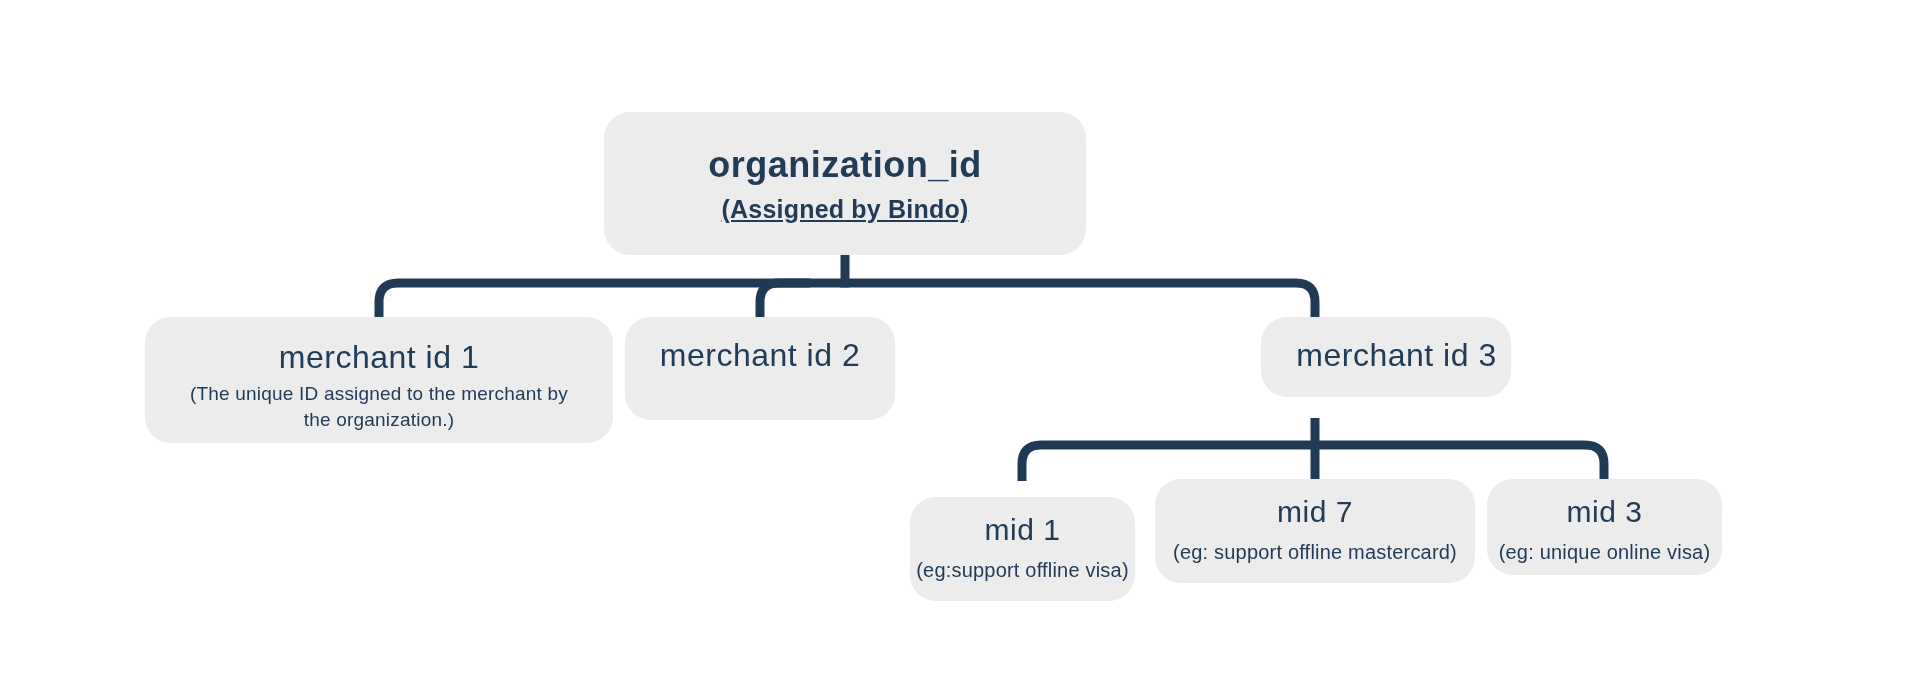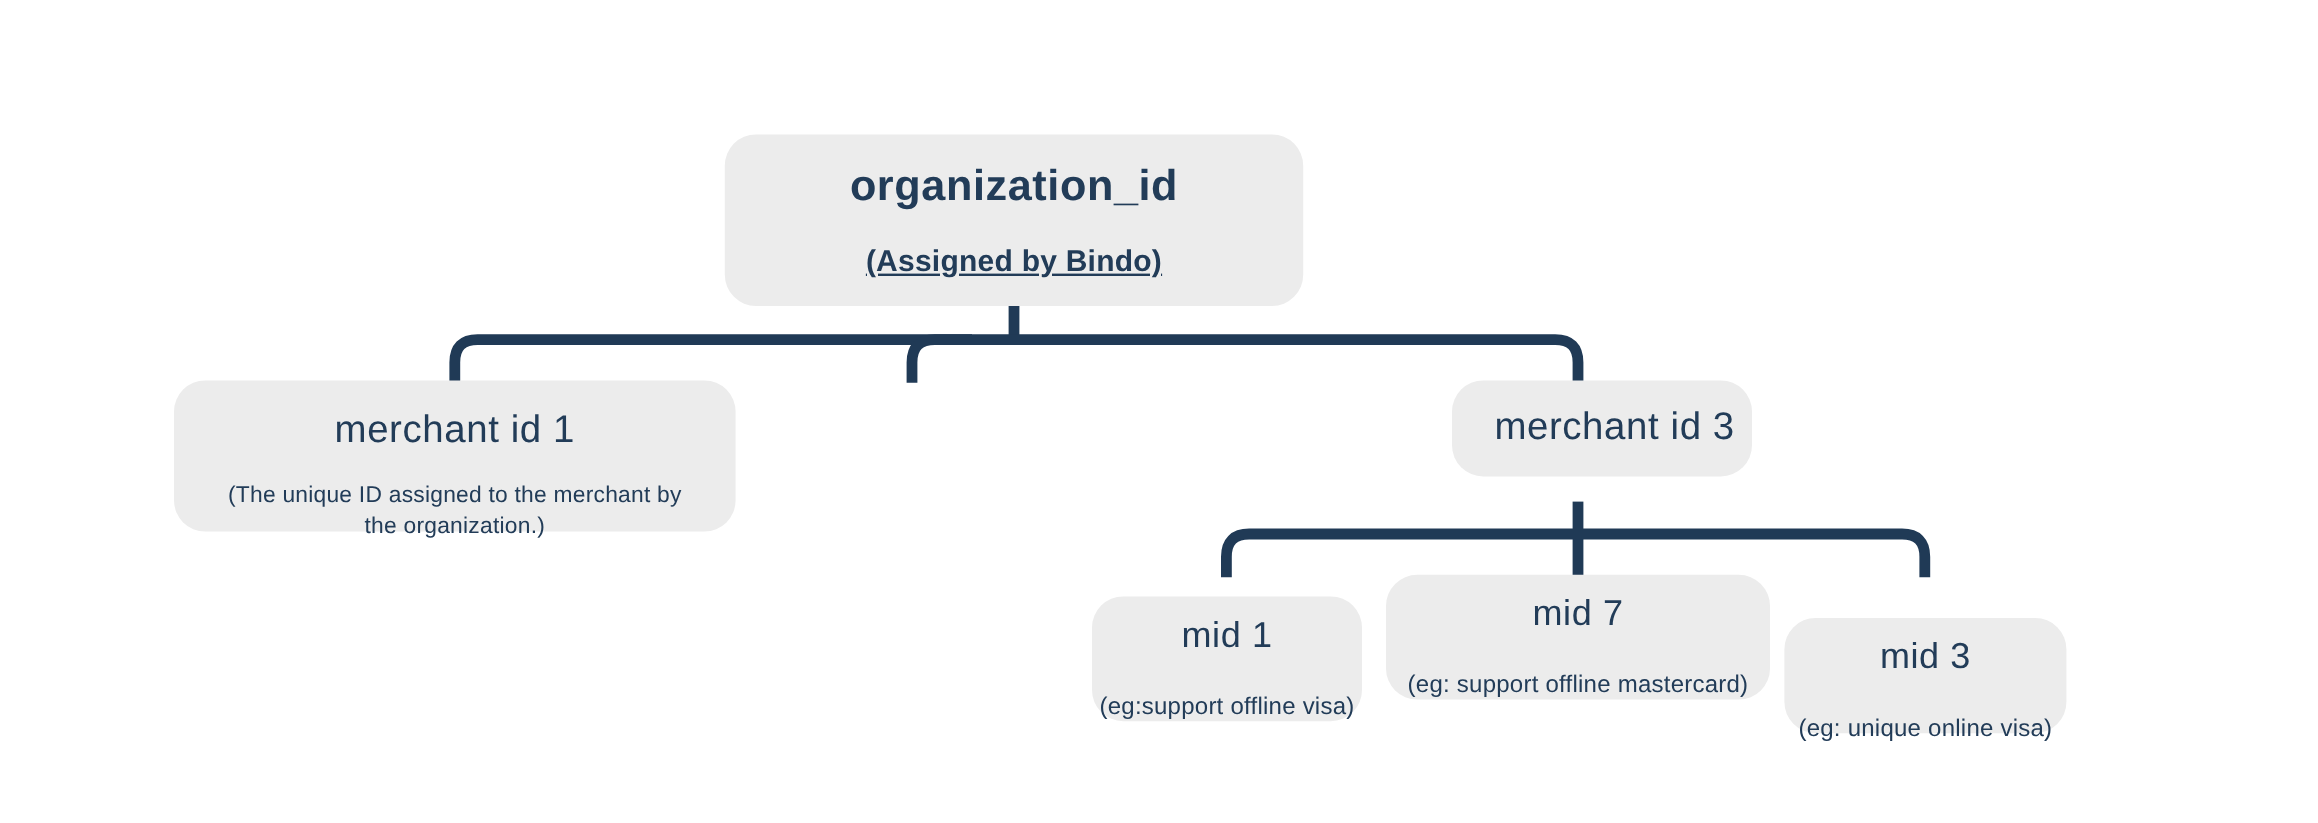--- a/index.html
+++ b/index.html
@@ -30,21 +30,20 @@
   .node {
     position: absolute;
     background: #ececec;
     border-radius: 26px;
     color: #223c58;
     display: flex;
     flex-direction: column;
     align-items: center;
     text-align: center;
     box-sizing: border-box;
-    gap: 19px;
   }
   .node .title {
     letter-spacing: 0.5px;
     white-space: nowrap;
   }
   .node .subtitle {
     letter-spacing: 0.2px;
   }
   
   .node.root {
@@ -60,27 +59,27 @@
     font-weight: 700;
     margin-top: 9px;
     text-decoration: underline;
   }
   
   .node.merchant .title { font-size: 32px; line-height: 44px; }
   .node.merchant .subtitle { font-size: 19px; line-height: 1.38; margin-top: 2px; }
   .node.m1 { left: 145px;  top: 317px; width: 468px; height: 126px; padding-top: 18px; align-items: center; }
   .node.m1 .subtitle { width: 400px; }
   .node.m2 { left: 625px;  top: 317px; width: 270px; height: 103px; padding-top: 16px; }
-  .node.m3 { left: 1210px; top: 317px; width: 250px; height: 80px; padding-top: 16px; padding-left: 21px; }
+  .node.m3 { left: 1261px; top: 317px; width: 250px; height: 80px; padding-top: 16px; padding-left: 21px; }
   
   .node.mid .title { font-size: 30px; line-height: 40px; }
   .node.mid .subtitle { font-size: 20px; line-height: 1.3; margin-top: 7px; }
   .node.mid1 { left: 910px;  top: 497px; width: 225px; height: 104px; padding-top: 13px; }
   .node.mid2 { left: 1155px; top: 479px; width: 320px; height: 104px; padding-top: 13px; }
-  .node.mid3 { left: 1487px; top: 479px; width: 235px; height: 96px; padding-top: 13px; margin-top: 36px; }
+  .node.mid3 { left: 1487px; top: 479px; width: 235px; height: 96px; padding-top: 13px; }
 </style>
 </head>
 <body>
 
 <div class="canvas">
 
   <svg class="connectors" viewBox="0 0 1932 686" xmlns="http://www.w3.org/2000/svg">
     <path d="M845 253 L845 287.5"></path>
     <path d="M379 319 L379 302 Q379 283 398 283 L1296 283 Q1315 283 1315 302 L1315 319"></path>
     <path d="M810 283 L779 283 Q760 283 760 302 L760 319"></path>
@@ -91,20 +90,23 @@
   <div class="node root">
     <div class="title">organization_id</div>
     <div class="subtitle">(Assigned by Bindo)</div>
   </div>
 
   <div class="node merchant m1">
     <div class="title">merchant id 1</div>
     <div class="subtitle">(The unique ID assigned to the merchant by the organization.)</div>
   </div>
 
+  <div class="node merchant m2">
+    <div class="title">merchant id 2</div>
+  </div>
 
   <div class="node merchant m3">
     <div class="title">merchant id 3</div>
   </div>
 
   <div class="node mid mid1">
     <div class="title">mid 1</div>
     <div class="subtitle">(eg:support offline visa)</div>
   </div>
 

